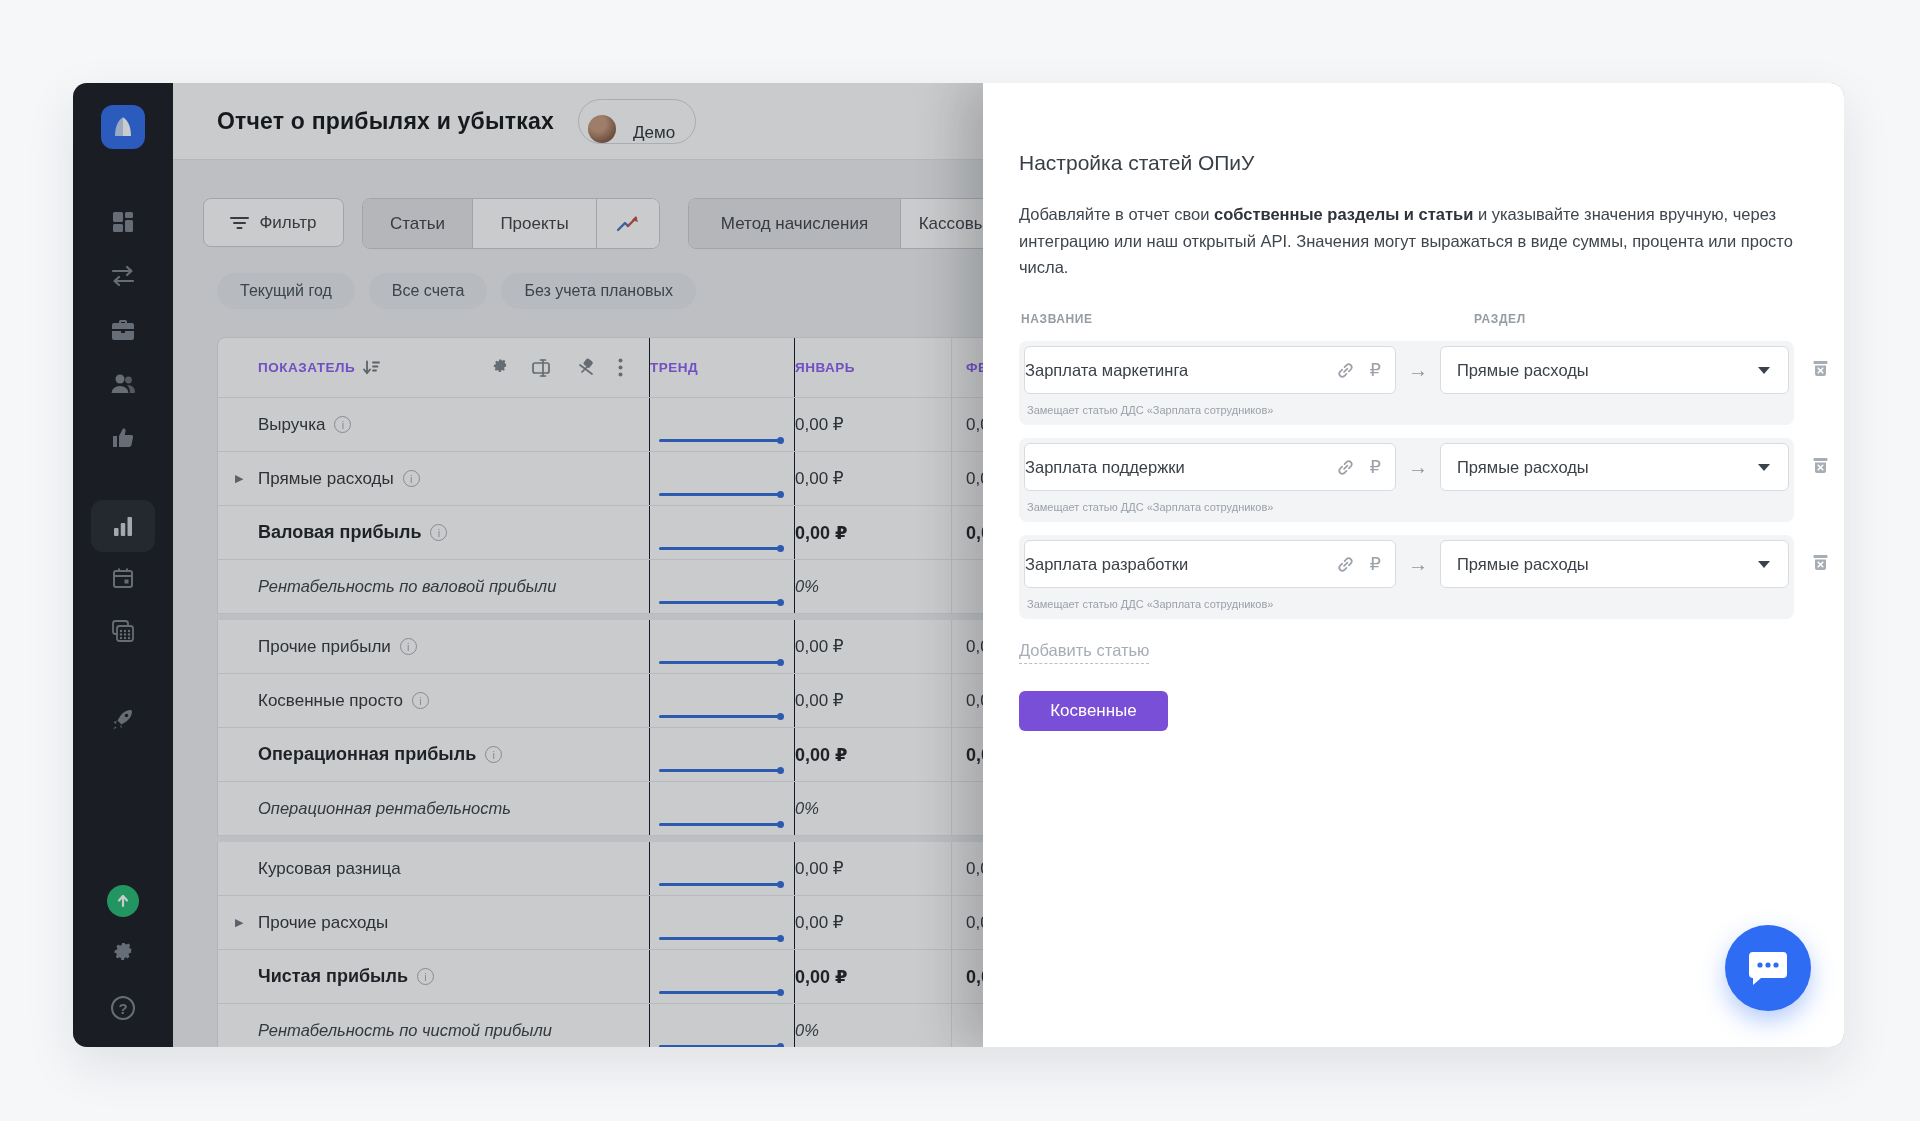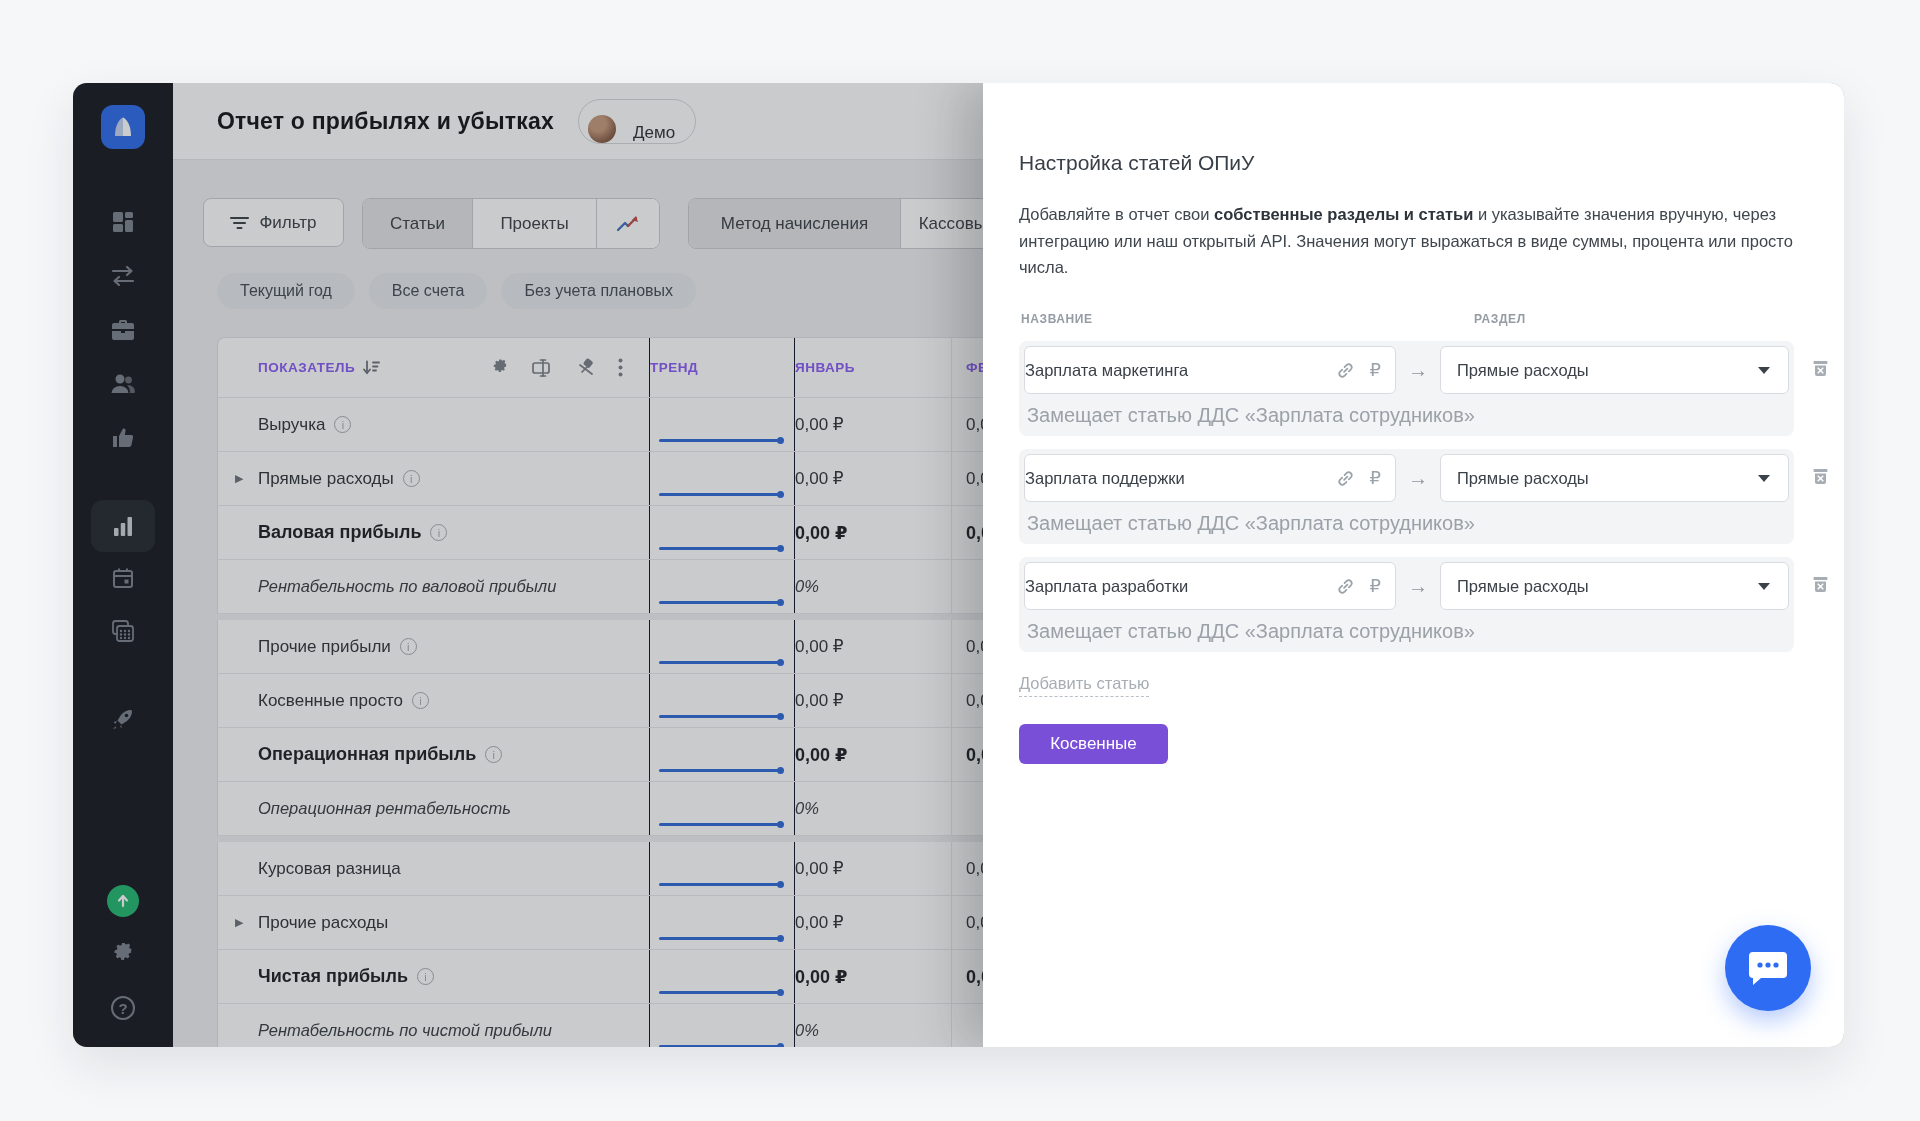--- a/index.html
+++ b/index.html
@@ -88,21 +88,21 @@
   .tinput { width:372px; height:48px; background:#fff; border:1px solid #d8dce0; border-radius:6px;
             display:flex; align-items:center; padding:0 14px 0 0; gap:15px; }
   .tinput .tval { flex:1; font-size:16.5px; color:#3b4148; white-space:nowrap; overflow:hidden; }
   .tinput .mini { color:#9aa1a8; display:flex; align-items:center; }
   .rub { font-size:18px; color:#9aa1a8; font-weight:normal; }
   .map-arrow { width:44px; text-align:center; font-size:20px; color:#8d949c; flex:none; }
   .tselect { flex:1; height:48px; background:#fff; border:1px solid #d8dce0; border-radius:6px;
              display:flex; align-items:center; padding:0 18px 0 16px; }
   .tselect .sval { flex:1; font-size:16.5px; color:#3b4148; }
   .caret { width:0; height:0; border-left:6px solid transparent; border-right:6px solid transparent; border-top:7px solid #3c4249; }
-  .grp-note { margin:10px 0 0 3px; font-size:20px; color:#9ba1a9; }
+  .grp-note { margin:10px 0 0 3px; font-size:11px; color:#9ba1a9; }
   .trash-btn { margin:17px 0 0 16px; color:#a7adb4; background:none; border:none; cursor:pointer; }
 
   .add-link { display:inline-block; margin-top:22px; font-size:16.5px; color:#a7adb4;
               border-bottom:1.5px dashed #b9bfc6; padding-bottom:3px; cursor:pointer; }
   .save-btn { display:block; margin-top:27px; width:149px; height:40px; background:#7a4fd7; color:#fff;
               font-size:17px; border:none; border-radius:6px; cursor:pointer; font-family:inherit; }
 
   .chat-fab { position:absolute; left:742px; top:842px; width:86px; height:86px; border-radius:50%;
               background:#2f6cf4; box-shadow:0 10px 24px rgba(47,108,244,.35); display:flex; align-items:center; justify-content:center; }
 </style>

